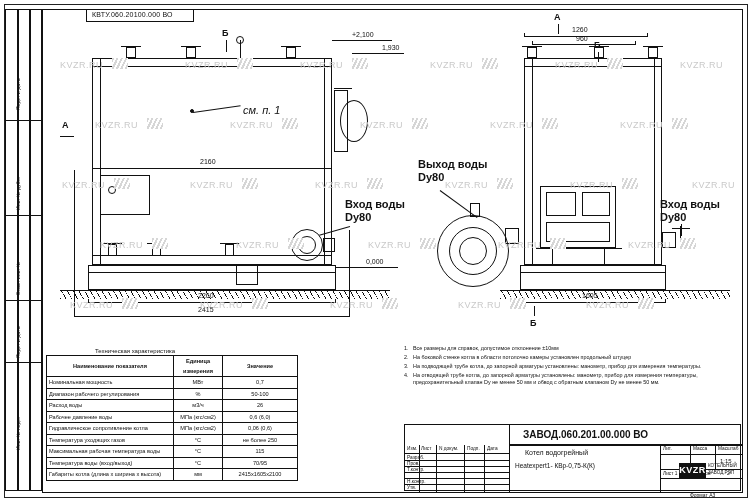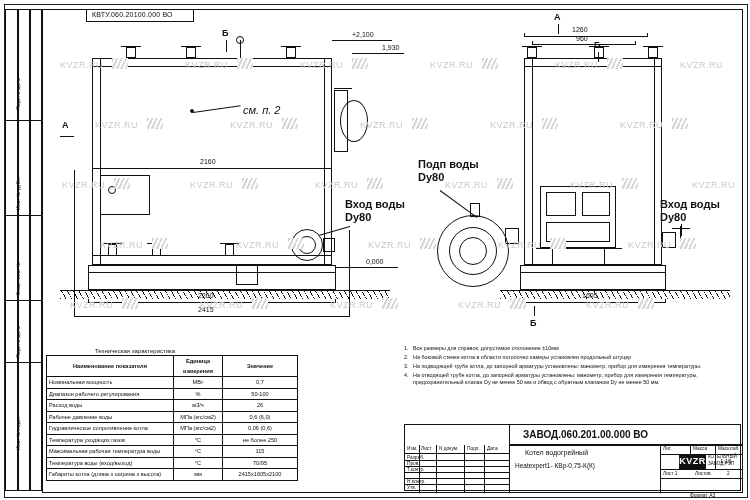--- a/index.html
+++ b/index.html
@@ -38,21 +38,21 @@
   .notes{position:absolute;left:404px;top:345px;width:336px;font-size:5.4px;line-height:7.4px;}
   .notes div{display:flex;margin-bottom:1.5px;}
   .notes span.n{width:9px;flex:none;}
 
   
   .tb{position:absolute;left:404px;top:424px;width:337px;height:67px;border:1.4px solid #111;box-sizing:border-box;}
   .tbtxt{position:absolute;font-size:4.8px;white-space:nowrap;}
   .tbbig{position:absolute;font-size:10px;font-weight:bold;white-space:nowrap;}
   .tbmid{position:absolute;font-size:7px;white-space:nowrap;}
 
-  .logo{position:absolute;right:3px;bottom:12px;width:58px;height:26px;}
+  .logo{position:absolute;right:3px;bottom:3px;width:58px;height:26px;}
   .logo .mark{position:absolute;left:0;top:2px;width:27px;height:15px;background:#111;color:#fff;font-size:9px;font-weight:bold;text-align:center;line-height:15px;letter-spacing:.5px;}
   .logo .t1{position:absolute;left:29px;top:2px;font-size:4.6px;white-space:nowrap;}
   .logo .t2{position:absolute;left:29px;top:9px;font-size:4.6px;white-space:nowrap;}
 
   .hatch{position:absolute;height:8px;background:repeating-linear-gradient(60deg,#111 0 .7px,transparent .7px 5px);}
   .circ{position:absolute;border:1.4px solid #111;border-radius:50%;box-sizing:border-box;}
   .circ-t{position:absolute;border:1px solid #111;border-radius:50%;box-sizing:border-box;}
   .arrowtxt{position:absolute;font-size:9px;font-weight:bold;}
   .tick{position:absolute;background:#111;width:1px;height:4px;}
 </style>
@@ -145,21 +145,21 @@
   <div class="dim" style="left:198px;top:306px;">2415</div>
 
   <div class="line v" style="left:74px;top:170px;height:146px;"></div>
   <div class="line v" style="left:349px;top:230px;height:86px;"></div>
 
   <div class="arrowtxt" style="left:222px;top:28px;">Б</div>
   <div class="line v" style="left:226px;top:40px;height:12px;"></div>
   <div class="arrowtxt" style="left:62px;top:120px;">A</div>
   <div class="line h" style="left:60px;top:136px;width:14px;"></div>
 
-  <div class="lbl-i" style="left:243px;top:104px;font-size:11px;">см. п. 2</div>
+  <div class="lbl-i" style="left:243px;top:104px;font-size:11px;">см. п. 1</div>
   <div class="line h" style="left:193px;top:112px;width:48px;transform:rotate(-8deg);transform-origin:left center;"></div>
   <div class="circ" style="left:190px;top:109px;width:4px;height:4px;background:#111;"></div>
 
   <div class="lbl-b" style="left:345px;top:198px;font-size:11px;">Вход воды</div>
   <div class="lbl-b" style="left:345px;top:211px;font-size:11px;">Dy80</div>
   <div class="line h" style="left:318px;top:226px;width:32px;transform:rotate(-16deg);transform-origin:right center;"></div>
 
   <div class="line h" style="left:500px;top:290px;width:230px;height:1.4px;"></div>
   <div class="hatch" style="left:500px;top:291px;width:230px;"></div>
 
@@ -211,21 +211,21 @@
     <div class="tick" style="left:635px;top:41px;"></div>
   <div class="dim" style="left:576px;top:35px;">960</div>
 
   <div class="arrowtxt" style="left:554px;top:12px;">A</div>
   <div class="line v" style="left:558px;top:24px;height:10px;"></div>
   <div class="arrowtxt" style="left:594px;top:40px;">Б</div>
   <div class="line v" style="left:598px;top:52px;height:10px;"></div>
   <div class="arrowtxt" style="left:530px;top:318px;">Б</div>
   <div class="line v" style="left:534px;top:306px;height:10px;"></div>
 
-  <div class="lbl-b" style="left:418px;top:158px;font-size:11px;">Подп воды</div>
+  <div class="lbl-b" style="left:418px;top:158px;font-size:11px;">Выход воды</div>
   <div class="lbl-b" style="left:418px;top:171px;font-size:11px;">Dy80</div>
   <div class="line h" style="left:440px;top:190px;width:46px;transform:rotate(36deg);transform-origin:left center;"></div>
 
   <div class="lbl-b" style="left:660px;top:198px;font-size:11px;">Вход воды</div>
   <div class="lbl-b" style="left:660px;top:211px;font-size:11px;">Dy80</div>
   <div class="line v" style="left:681px;top:224px;height:12px;"></div>
 
   <div class="lbl" style="left:95px;top:348px;font-size:6px;">Техническая характеристика</div>
   <table class="tbl">
     <tbody>

